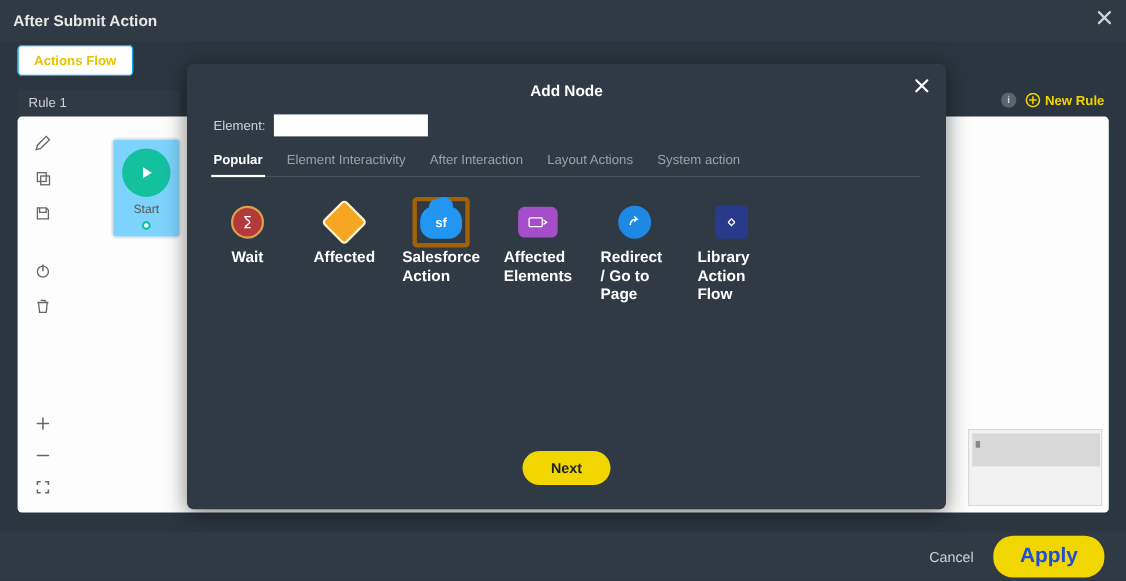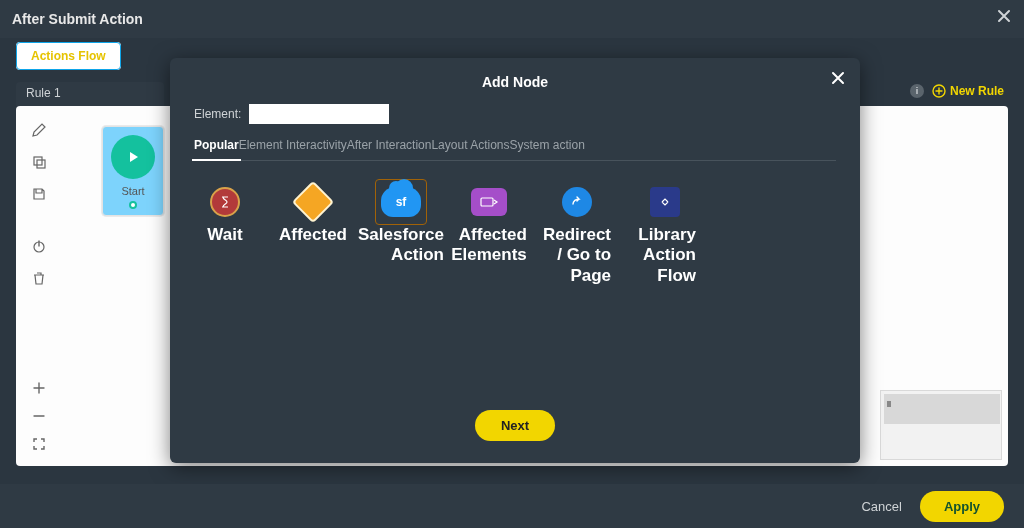--- a/index.html
+++ b/index.html
@@ -42,50 +42,50 @@
   .minimap { position:absolute; bottom:6px; right:6px; width:122px; height:70px; background:#f2f2f2; border:1px solid #d9d9d9;}
   .minimap-inner { position:absolute; top:3px; left:3px; width:116px; height:30px; background:#d8d8d8; }
   .minimap-dot { position:absolute; top:10px; left:6px; width:4px; height:6px; background:#888;}
 
   
   .modal { position:absolute; top:58px; left:170px; width:690px; height:405px; background:#2f3a44; border-radius:6px; box-shadow:0 4px 20px rgba(0,0,0,.5); padding:16px 24px 18px 24px; display:flex; flex-direction:column;}
   .modal-close { position:absolute; top:12px; right:14px; color:#fff; cursor:pointer; }
   .modal-title { text-align:center; font-size:14px; font-weight:700; margin-bottom:14px; }
   .filter-row { display:flex; align-items:center; gap:8px; margin-bottom:14px; font-size:12px; color:#cfd3d6;}
   .filter-input { width:140px; height:20px; background:#fff; border:none; outline:none; padding:2px 6px; font-size:12px; color:#222;}
-  .modal-tabs { display:flex; border-bottom:1px solid #48535c; font-size:12px; color:#9aa2a8; padding-bottom:8px; margin-bottom:18px;}
+  .modal-tabs { display:flex; gap:22px; border-bottom:1px solid #48535c; font-size:12px; color:#9aa2a8; padding-bottom:8px; margin-bottom:18px;}
   .modal-tab { cursor:pointer; }
   .modal-tab.active { color:#fff; font-weight:700; position:relative;}
   .modal-tab.active::after { content:''; position:absolute; left:-2px; right:-2px; bottom:-9px; height:2px; background:#fff;}
 
   
   .nodes { display:flex; gap:26px; }
   .node { width:62px; display:flex; flex-direction:column; align-items:center; cursor:pointer; }
-  .node.selected .node-icon-wrap { border:1px solid #a16207; border-radius:4px; padding:3px; width:52px; height:46px; display:flex; align-items:center; justify-content:center;}
+  .node.selected .node-icon-wrap { border:4px solid #a16207; border-radius:4px; padding:3px; width:52px; height:46px; display:flex; align-items:center; justify-content:center;}
   .node-icon-wrap { width:52px; height:46px; display:flex; align-items:center; justify-content:center;}
-  .node-label { font-size:17px; font-weight:700; text-align:right; line-height:1.2; color:#fff;}
+  .node-label { font-size:14px; font-weight:700; text-align:left; line-height:1.2; color:#fff;}
 
   
   .ic-wait { width:30px;height:30px;border-radius:50%;background:#b23a3a;display:flex;align-items:center;justify-content:center;border:2px solid #d9a24a;}
   .ic-cond { width:30px;height:30px;background:#f5a623;transform:rotate(45deg);border-radius:4px; border:2px solid #fff3d0;}
   .ic-sf { width:40px;height:30px;background:#2196f3;border-radius:14px 14px 12px 12px; display:flex;align-items:center;justify-content:center;color:#fff;font-size:12px;font-weight:600; position:relative;}
   .ic-sf::before{content:'';position:absolute;top:-6px;left:8px;width:14px;height:14px;background:#2196f3;border-radius:50%;}
   .ic-sf::after{content:'';position:absolute;top:-8px;right:8px;width:18px;height:18px;background:#2196f3;border-radius:50%;}
   .ic-aff { width:36px;height:28px;background:#a54ec9;border-radius:6px;display:flex;align-items:center;justify-content:center;color:#fff;}
   .ic-red { width:30px;height:30px;background:#1e88e5;border-radius:50%;display:flex;align-items:center;justify-content:center;color:#fff;}
   .ic-msg { width:30px;height:30px;background:#1e88e5;border-radius:4px;display:flex;align-items:center;justify-content:center;color:#fff;}
   .ic-lib { width:30px;height:30px;background:#2a3a8a;border-radius:4px;display:flex;align-items:center;justify-content:center;color:#fff;}
 
   
   .next-btn { align-self:center; margin-top:auto; margin-bottom:4px; background:#f2d600; color:#222; font-size:13px; font-weight:600; border:none; padding:8px 26px; border-radius:18px; cursor:pointer;}
 
   
   .footer { position:absolute; left:0; right:0; bottom:0; height:44px; background:#2f3a44; display:flex; align-items:center; justify-content:flex-end; gap:18px; padding:0 20px;}
   .cancel { color:#cfd3d6; font-size:13px; cursor:pointer;}
-  .apply { background:#f2d600; color:#14532d; font-size:13px; font-weight:600; border:none; padding:8px 24px; border-radius:18px; cursor:pointer;}
+  .apply { background:#f2d600; color:#1d4ed8; font-size:19px; font-weight:600; border:none; padding:8px 24px; border-radius:18px; cursor:pointer;}
 </style>
 </head>
 <body>
 
 <div class="header">
   <span class="header-title">After Submit Action</span>
   <span class="header-close">
     <svg width="16" height="16" viewBox="0 0 16 16">
         <path d="M3 3l10 10M13 3L3 13" stroke="#cfd3d6" stroke-width="2" stroke-linecap="round"></path>
       </svg>

